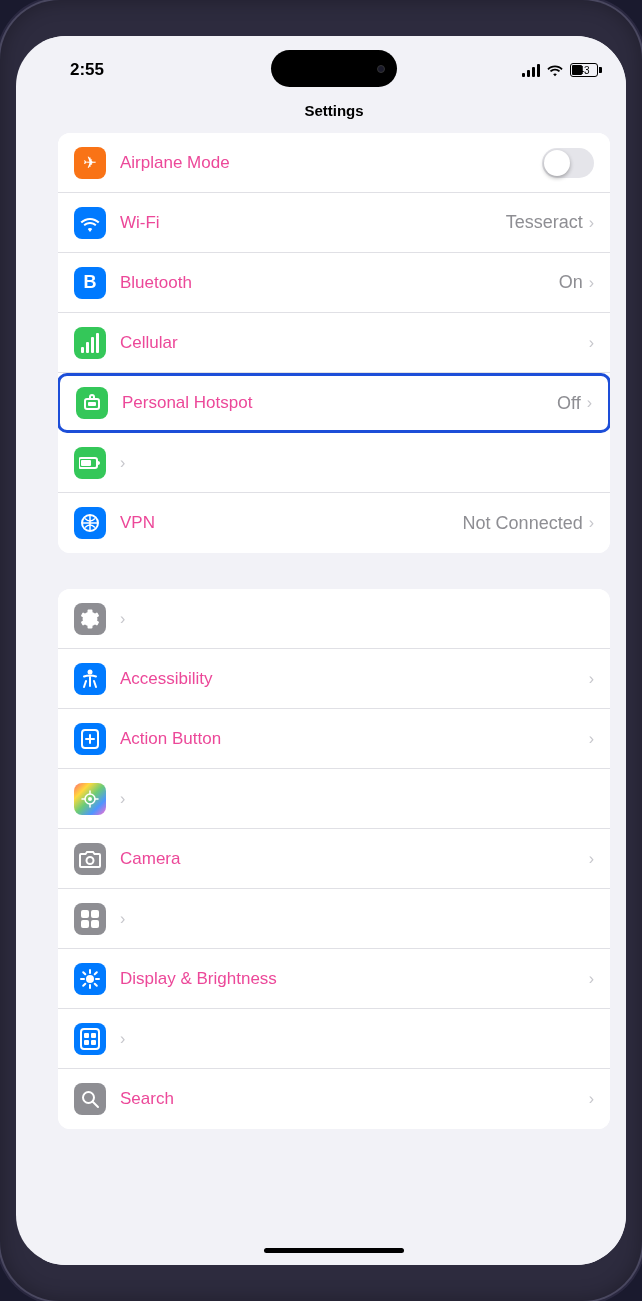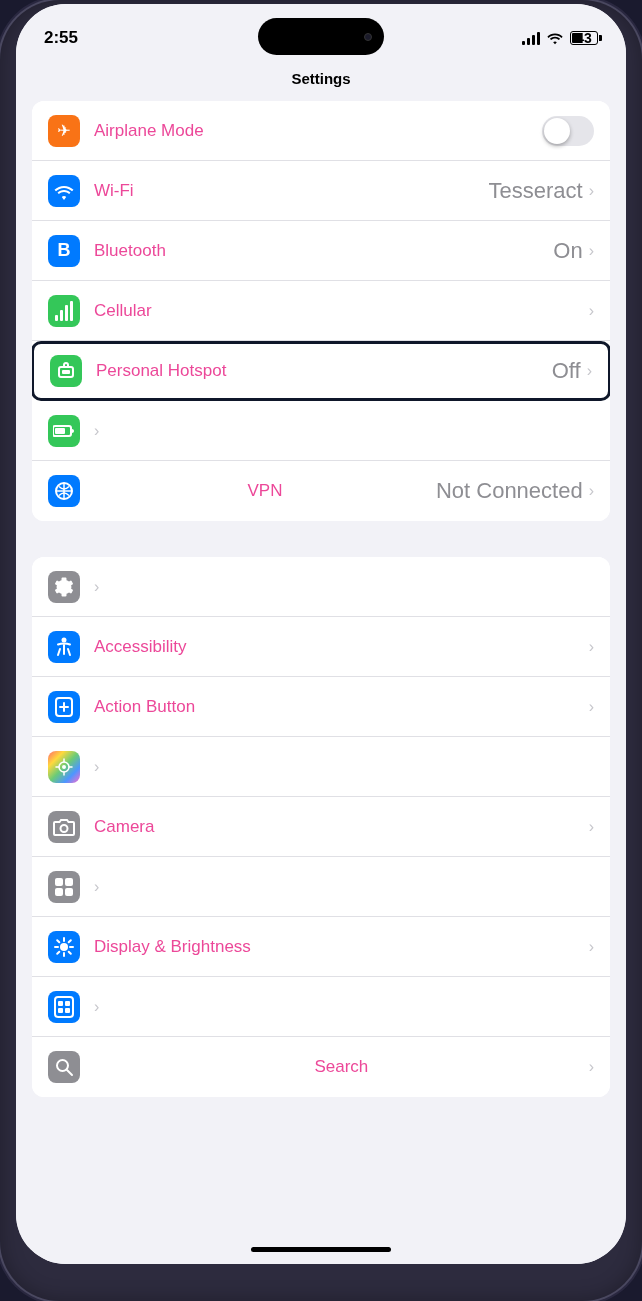--- a/index.html
+++ b/index.html
@@ -37,25 +37,26 @@
       height: 60px;
       background: #3a3850;
       border-radius: 3px 0 0 3px;
     }
 
     .phone-screen {
       width: 610px;
       height: 1260px;
       background: #f2f2f7;
       border-radius: 50px;
-      margin: 4px 16px;
+      margin: 36px 16px;
       overflow: hidden;
       position: relative;
       display: flex;
       flex-direction: column;
+      padding-left: 26px;
     }
 
     
     .status-bar {
       height: 54px;
       background: #f2f2f7;
       display: flex;
       align-items: center;
       justify-content: space-between;
       padding: 14px 28px 0;
@@ -118,22 +119,22 @@
 
     .battery-level {
       height: 100%;
       width: 43%;
       background: #000;
       border-radius: 1px;
     }
 
     .battery-text {
       position: absolute;
-      font-size: 14px;
-      font-weight: 700;
+      font-size: 10px;
+      font-weight: 400;
       color: #000;
       left: 50%;
       transform: translateX(-50%);
       white-space: nowrap;
     }
 
     
     .dynamic-island {
       position: absolute;
       top: 14px;
@@ -191,42 +192,41 @@
       align-items: center;
       padding: 0 16px;
       height: 60px;
       border-bottom: 0.5px solid #e0e0e5;
       background: #fff;
       position: relative;
     }
 
     .settings-row:last-child {
       border-bottom: none;
-      text-align: center;
     }
 
     .row-icon {
       width: 32px;
       height: 32px;
       border-radius: 8px;
       display: flex;
       align-items: center;
       justify-content: center;
       margin-right: 14px;
       flex-shrink: 0;
     }
 
     .row-label {
       flex: 1;
       font-size: 17px;
       color: #ec4899;
     }
 
     .row-value {
-      font-size: 22px;
+      font-size: 18px;
       color: #8e8e93;
       margin-right: 6px;
     }
 
     .chevron {
       color: #c7c7cc;
       font-size: 16px;
       font-weight: 500;
     }
 
@@ -371,21 +371,21 @@
               <rect x="0" y="14" width="3" height="6" rx="1" fill="white"></rect>
               <rect x="5" y="9" width="3" height="11" rx="1" fill="white"></rect>
               <rect x="10" y="4" width="3" height="16" rx="1" fill="white"></rect>
               <rect x="15" y="0" width="3" height="20" rx="1" fill="white"></rect>
             </svg>
           </div>
           <span class="row-label">Cellular</span>
           <span class="chevron">›</span>
         </div>
 
-        <div class="settings-row" style="border: 3px solid #0f172a; border-radius: 10px; margin: 0 -1px; position: relative; z-index: 5;">
+        <div class="settings-row" style="border: 3px solid #1d4ed8; border-radius: 10px; margin: 0 -1px; position: relative; z-index: 5;">
           <div class="row-icon bg-green">
             <svg width="22" height="18" viewBox="0 0 22 18" fill="none">
               <rect x="4" y="5" width="14" height="10" rx="2" stroke="white" stroke-width="2" fill="none"></rect>
               <rect x="7" y="8" width="8" height="4" rx="1" fill="white"></rect>
               <path d="M9 5V3C9 2 10 1 11 1C12 1 13 2 13 3V5" stroke="white" stroke-width="2"></path>
             </svg>
           </div>
           <span class="row-label">Personal Hotspot</span>
           <span class="row-value">Off</span>
           <span class="chevron">›</span>

